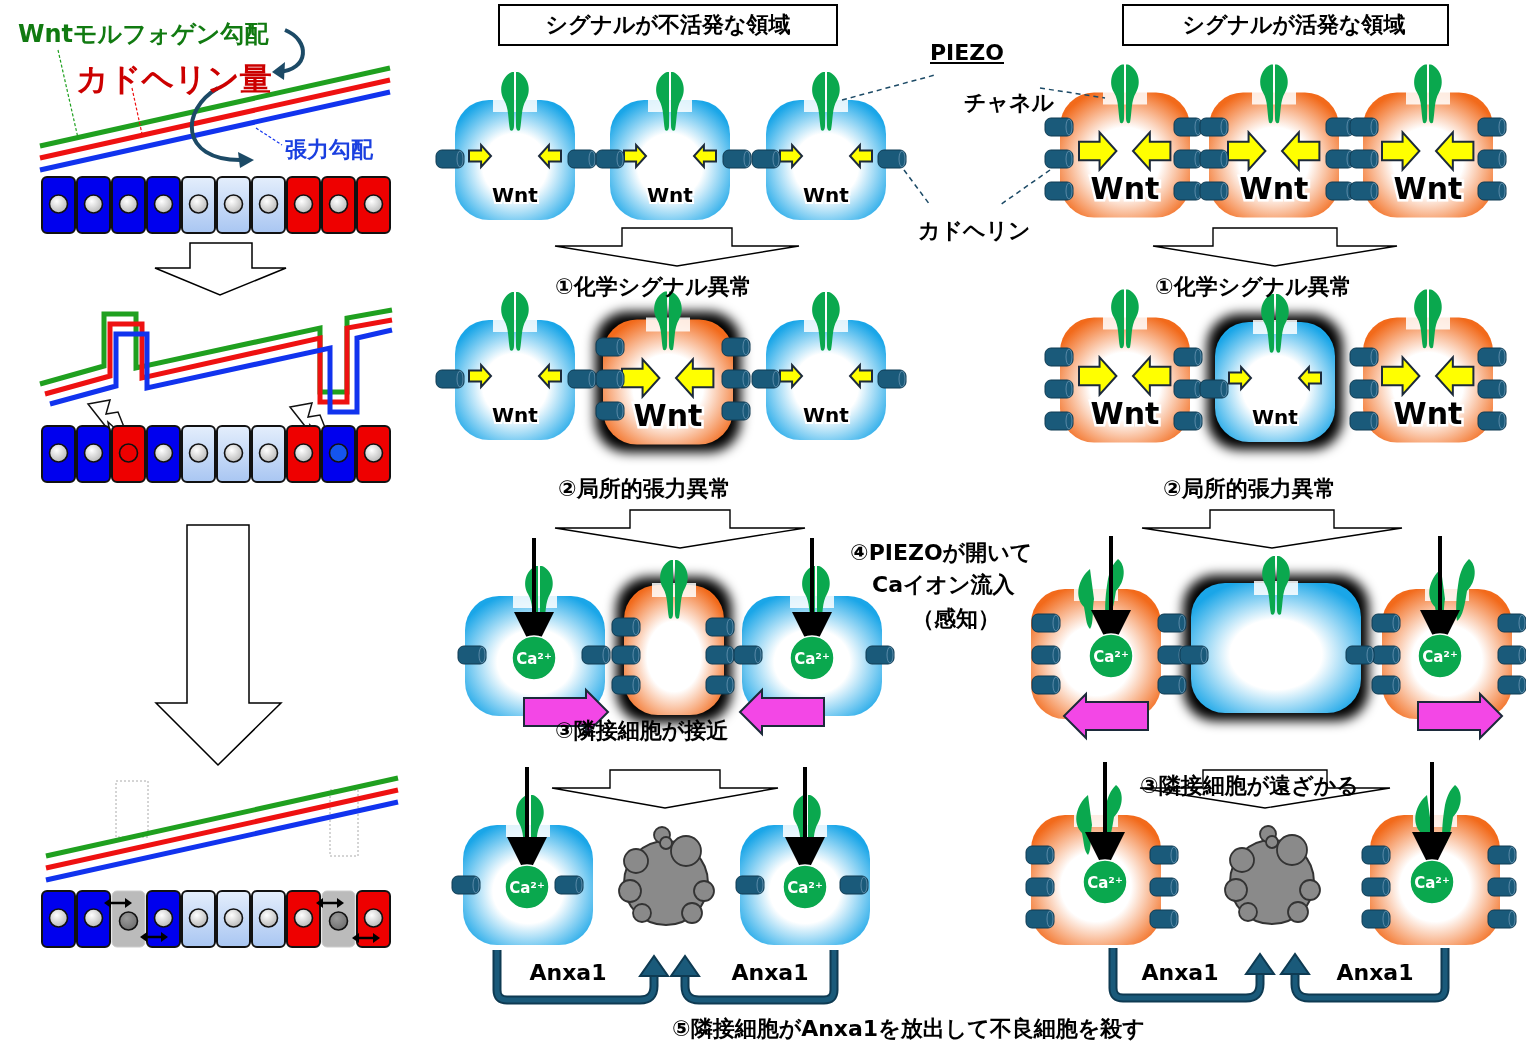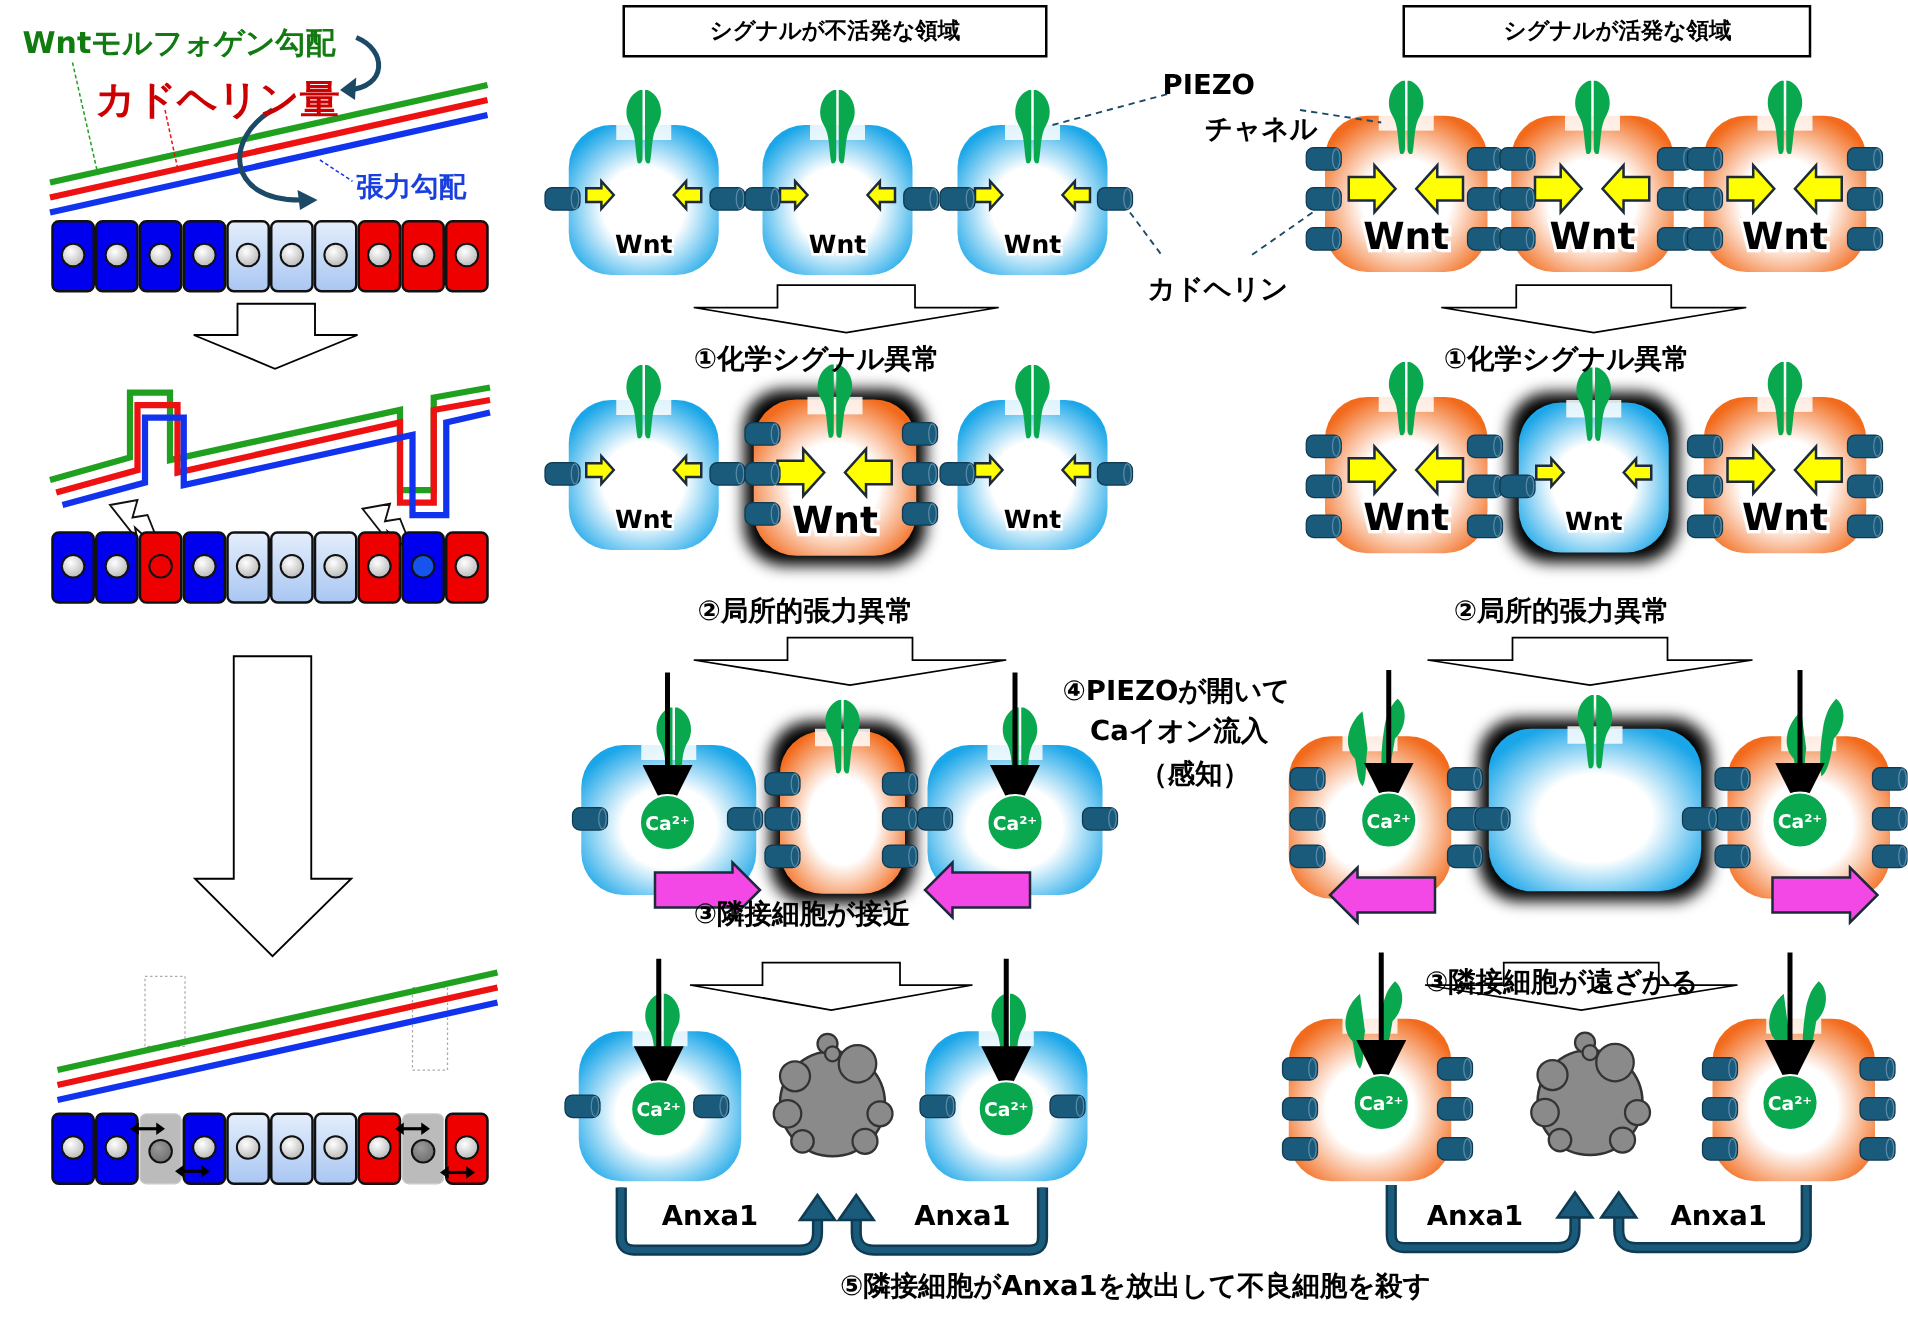--- a/index.html
+++ b/index.html
@@ -1,18 +1,18 @@
 <!DOCTYPE html>
 <html><head>
 <meta charset="utf-8">
 <style>
   html,body{margin:0;padding:0;background:#fff;}
   body{width:1526px;height:1060px;overflow:hidden;position:relative;font-family:"DejaVu Sans","Liberation Sans",sans-serif;}
   svg{position:absolute;left:0;top:0;}
-  .box-title{position:absolute;border:2px solid #000;background:#fff;font-family:"DejaVu Sans",sans-serif;font-weight:bold;font-size:18px;text-align:center;line-height:38px;height:38px;}
+  .box-title{position:absolute;border:2px solid #000;background:#fff;font-family:"DejaVu Sans",sans-serif;font-weight:bold;font-size:22px;text-align:center;line-height:38px;height:38px;}
   .cap{position:absolute;font-family:"DejaVu Sans",sans-serif;font-weight:bold;font-size:22px;color:#000;white-space:nowrap;text-align:center;}
 </style>
 </head>
 <body>
 
 <svg id="diagram" width="1526" height="1060" viewBox="0 0 1526 1060" xmlns="http://www.w3.org/2000/svg">
   <defs>
     <radialGradient id="gBlue" cx="50%" cy="55%" r="60%">
       <stop offset="0%" stop-color="#ffffff"></stop>
       <stop offset="45%" stop-color="#ffffff"></stop>
@@ -792,21 +792,21 @@
     </g>
 </svg>
 
 <div class="box-title" style="left:498px;top:4px;width:336px;">シグナルが不活発な領域</div>
 <div class="box-title" style="left:1122px;top:4px;width:306px;padding-left:17px;">シグナルが活発な領域</div>
 
 <div class="cap" style="left:18px;top:18px;color:#117a11;font-size:24px;">Wntモルフォゲン勾配</div>
 <div class="cap" style="left:76px;top:58px;color:#cc0000;font-size:32px;">カドヘリン量</div>
 <div class="cap" style="left:285px;top:135px;color:#1a3fe0;font-size:22px;">張力勾配</div>
 
-<div class="cap" style="left:930px;top:56px;">PIEZO</div>
+<div class="cap" style="left:930px;top:40px;text-decoration:underline;">PIEZO</div>
 <div class="cap" style="left:920px;top:88px;margin-left:44px;">チャネル</div>
 <div class="cap" style="left:918px;top:216px;text-align:center;">カドヘリン</div>
 
 <div class="cap" style="left:555px;top:272px;">①化学シグナル異常</div>
 <div class="cap" style="left:1155px;top:272px;">①化学シグナル異常</div>
 <div class="cap" style="left:558px;top:474px;">②局所的張力異常</div>
 <div class="cap" style="left:1163px;top:474px;">②局所的張力異常</div>
 
 <div class="cap" style="left:850px;top:538px;">④PIEZOが開いて</div>
 <div class="cap" style="left:872px;top:570px;">Caイオン流入</div>

